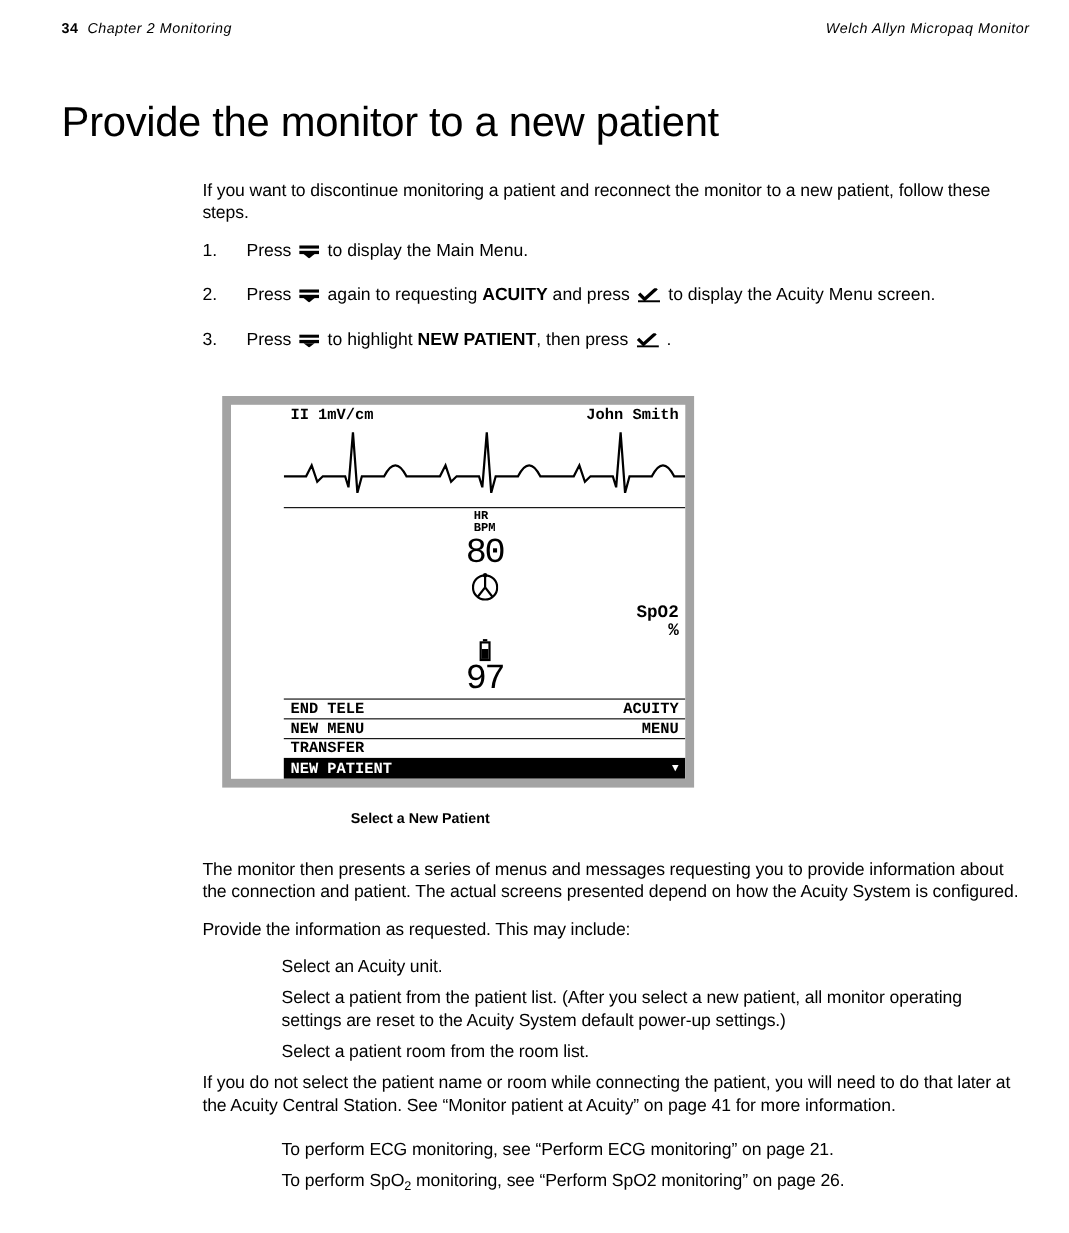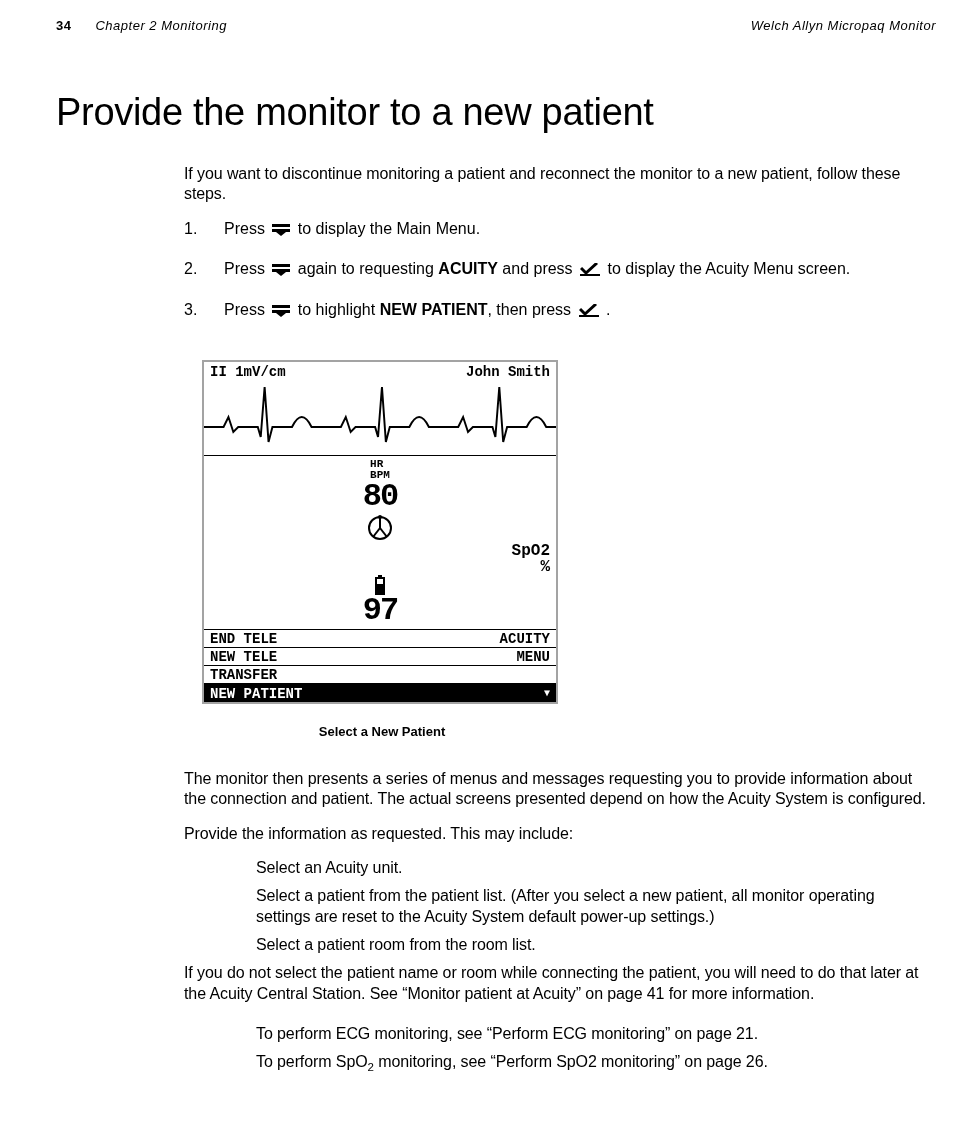--- a/index.html
+++ b/index.html
@@ -21,21 +21,21 @@
       justify-content: space-between;
       align-items: baseline;
       font-size: 13px;
       font-style: italic;
       letter-spacing: 0.5px;
       margin-bottom: 58px;
     }
     .header-left {
       display: flex;
       align-items: baseline;
-      gap: 24px;
+      gap: 8px;
     }
     .pgnum {
       font-weight: 700;
       font-style: normal;
     }
     h1 {
       font-size: 38px;
       font-weight: 400;
       margin: 0 0 30px 0;
       letter-spacing: -0.3px;
@@ -74,26 +74,27 @@
       display: inline-block;
       vertical-align: -2px;
       margin: 0 3px;
     }
     .bold { font-weight: 700; }
     .link { color: #000000; }
     .figure-wrap {
       margin: 10px 0 30px 18px;
     }
     .device {
-      width: 356px;
-      border: 2px solid #a3a3a3;
+      width: 429px;
+      border: 8px solid #a3a3a3;
       font-family: "Courier New", monospace;
       font-size: 15px;
       line-height: 1;
       overflow: hidden;
+      padding-left: 48px;
     }
     .wave-area {
       height: 94px;
       border-bottom: 1px solid #000;
       position: relative;
     }
     .wave-top-row {
       position:absolute;
       top:3px; left:6px; right:6px;
       display:flex; justify-content:space-between;
@@ -108,21 +109,21 @@
     }
     .vitals {
       display:flex;
       align-items: center;
       padding: 3px 6px 2px 6px;
       border-bottom: 1px solid #000;
       font-weight:700;
       flex-direction:column;
     }
     .vitals .hr-lbl { font-size:11px; line-height:1.0; font-weight:700;}
-    .vitals .big { font-size:32px; font-weight:700; margin:0 24px; letter-spacing:-2px;}
+    .vitals .big { font-size:32px; font-weight:400; margin:0 24px; letter-spacing:-2px;}
     .antenna {
       width:28px; height:30px;
       display:flex; align-items:center; justify-content:center;
     }
     .spo2-lbl { margin-left:auto; text-align:right; font-size:16px; line-height:1.0; font-weight:700;}
     .batt {
       width:10px; height:18px; border:2px solid #000; margin:2px 4px 0 4px; position:relative;
     }
     .batt::before{content:""; position:absolute; top:-4px; left:1px; width:4px; height:2px; background:#000;}
     .batt::after{content:""; position:absolute; bottom:0; left:0; right:0; height:9px; background:#000;}
@@ -235,21 +236,21 @@
           </div>
           <div class="spo2-lbl">
             <div>SpO2</div>
             <div>%</div>
           </div>
           <div class="batt"></div>
           <div class="big">97</div>
         </div>
         <div class="menu-rows">
           <div class="row"><span>END TELE</span><span>ACUITY</span></div>
-          <div class="row"><span>NEW TELE</span><span>MENU</span></div>
+          <div class="row"><span>NEW MENU</span><span>MENU</span></div>
           <div class="row"><span>TRANSFER</span><span></span></div>
           <div class="row sel last"><span>NEW PATIENT</span><span class="arrow-dn">▼</span></div>
         </div>
       </div>
       <div class="caption">Select a New Patient</div>
     </div>
 
     <p>The monitor then presents a series of menus and messages requesting you to provide information about the connection and patient. The actual screens presented depend on how the Acuity System is configured.</p>
     <p>Provide the information as requested. This may include:</p>
 

